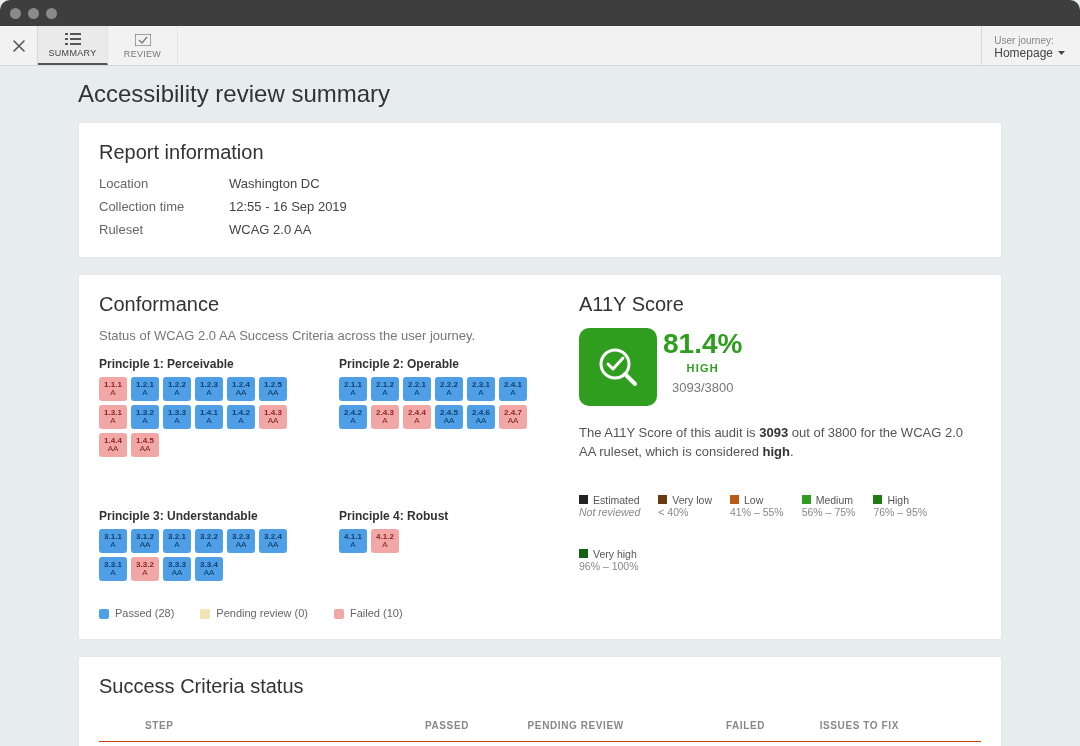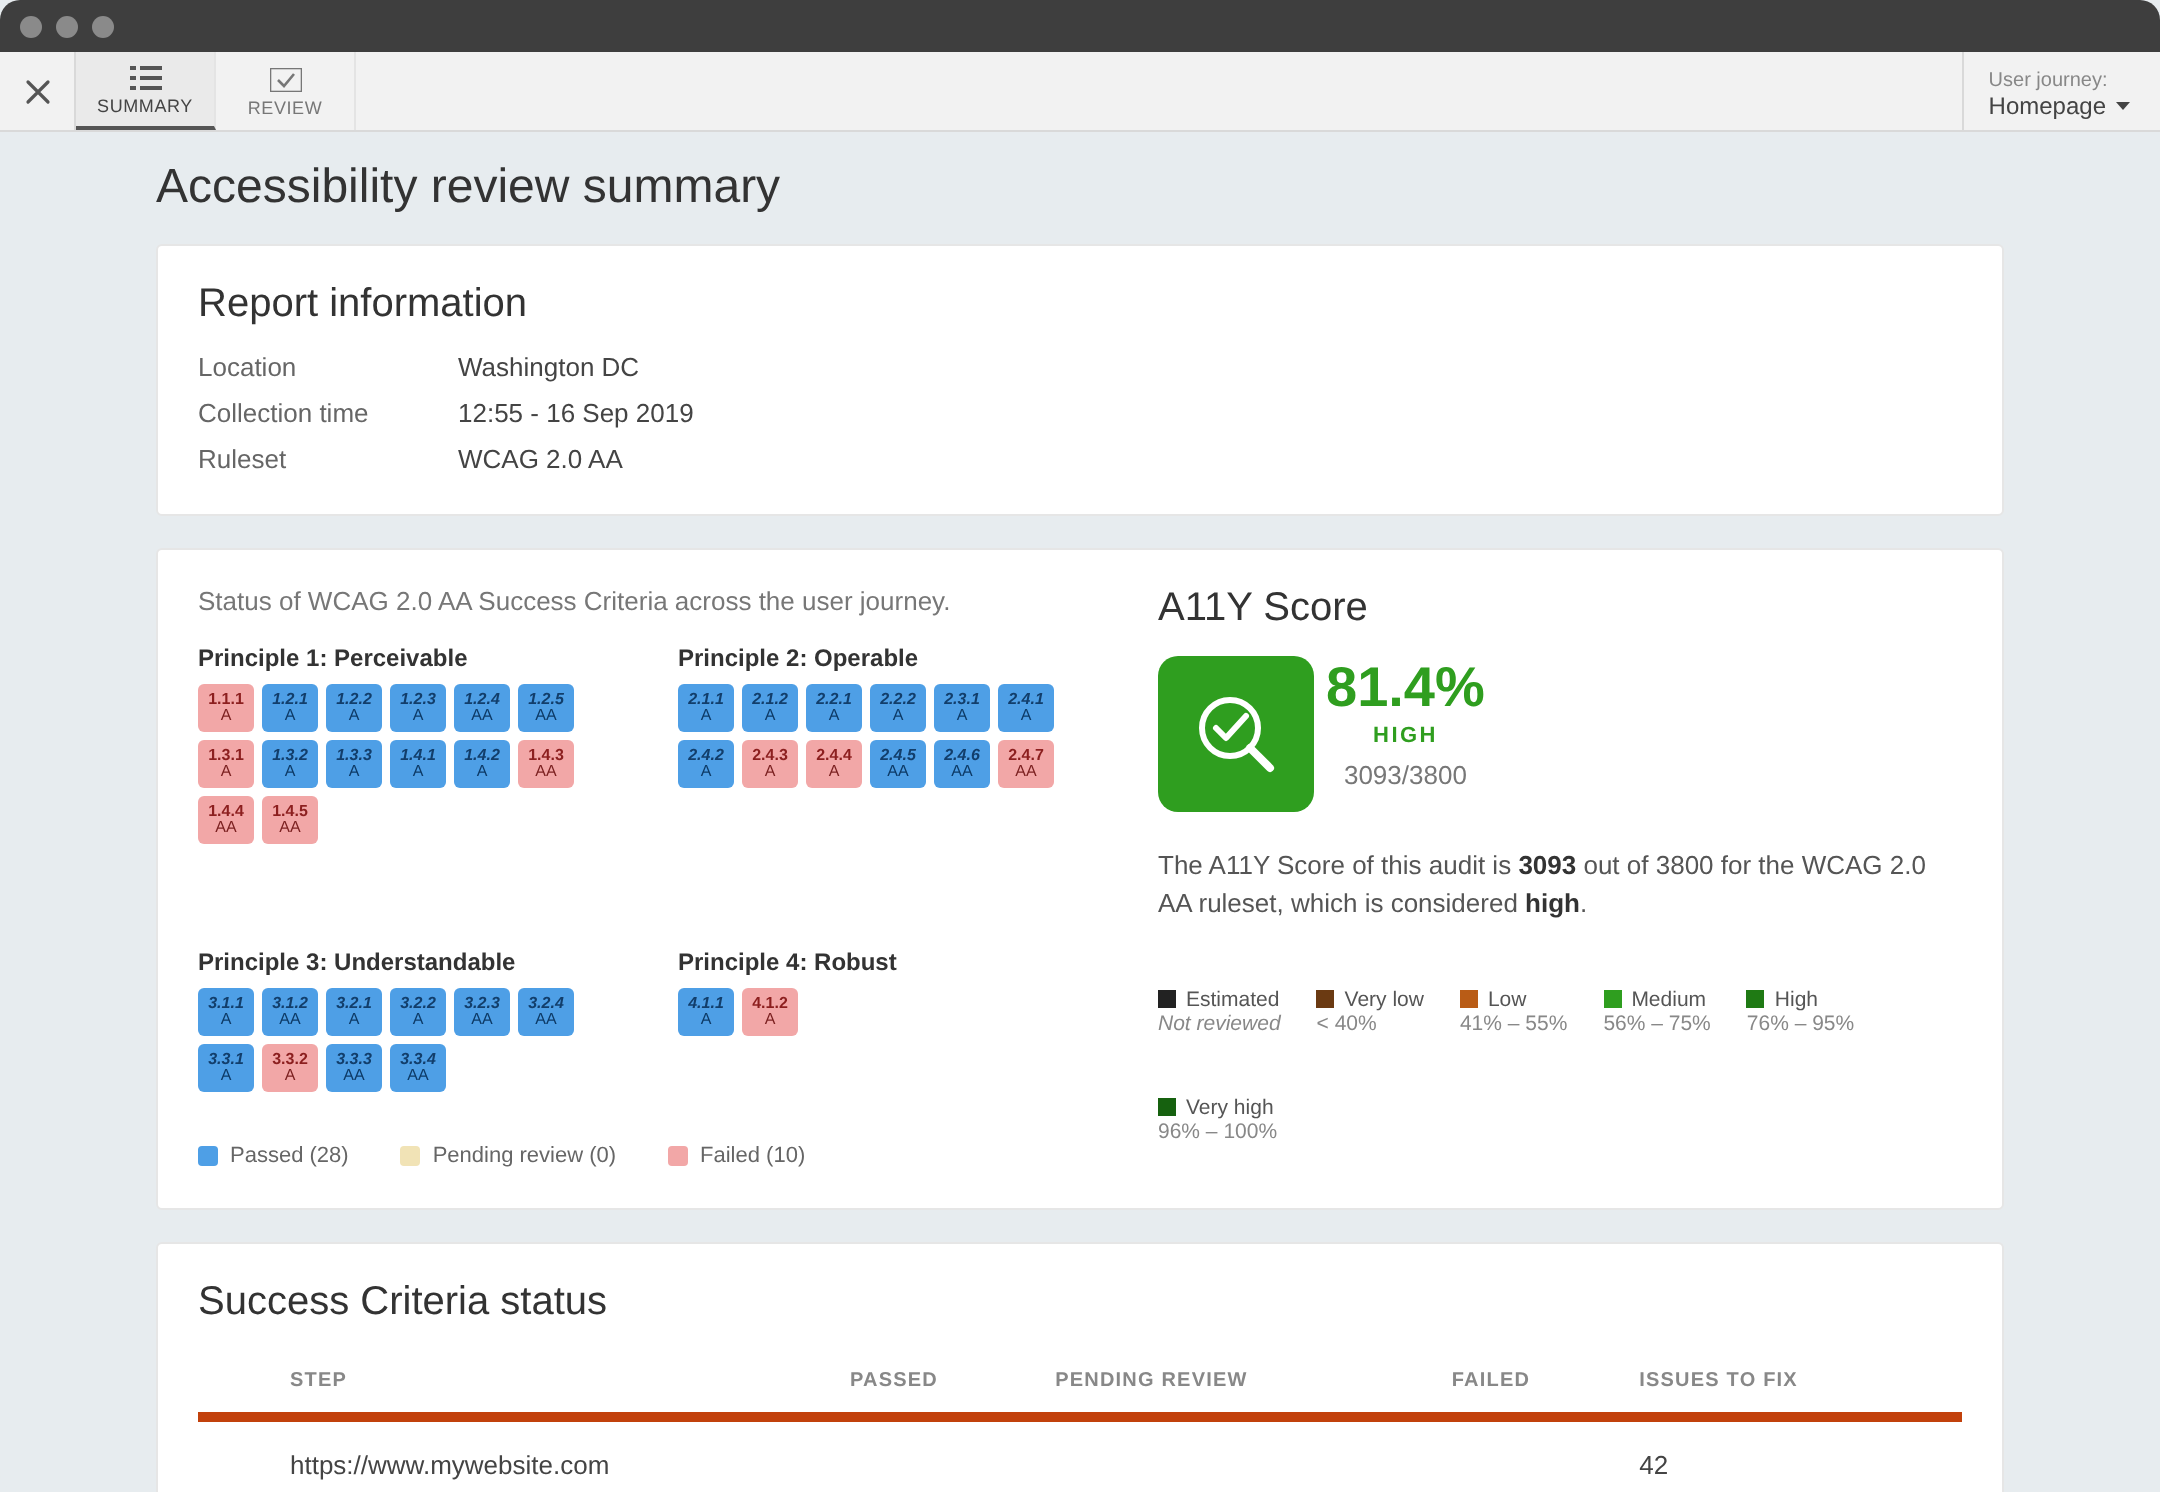--- a/index.html
+++ b/index.html
@@ -28,21 +28,21 @@
   .col-left { flex: 0 0 440px; }
   .col-right { flex: 1; }
   .subtle { font-size: 13px; color: #777; margin-bottom: 14px; }
   .principle-grid { display: flex; gap: 40px; flex-wrap: wrap; }
   .principle { width: 200px; margin-bottom: 8px; }
   .principle .ptitle { font-size: 12px; font-weight: 700; color: #333; margin-bottom: 6px; }
   .crit-row { display: flex; flex-wrap: wrap; gap: 4px; margin-bottom: 4px; }
   .crit { width: 28px; height: 24px; border-radius: 3px; display: flex; flex-direction: column; align-items: center; justify-content: center; font-size: 8px; line-height: 1.05; cursor: pointer; }
   .crit .cid { font-weight: 700; }
   .crit.passed { background: #4e9fe6; color: #0d3a66; }
-  .crit.passed .cid { color: #123e6b; font-style: italic; }
+  .crit.passed .cid { color: #123e6b; }
   .crit.failed { background: #f2a7a7; color: #7a1f1f; }
   .crit.failed .cid { color: #8c1f1f; }
   .legend { margin-top: 14px; font-size: 11px; color: #666; display: flex; gap: 26px; }
   .legend .sw { display:inline-block; width:10px; height:10px; border-radius:2px; margin-right:6px; vertical-align:middle; }
   .sw.passed { background:#4e9fe6; }
   .sw.pending { background:#f1e3b6; }
   .sw.failed { background:#f2a7a7; }
   .score-head { display: flex; gap: 6px; align-items: flex-start; text-align: center; }
   .score-icon { width: 78px; height: 78px; background: #2f9e1f; border-radius: 10px; display:flex; align-items:center; justify-content:center; }
   .score-pct { font-size: 28px; font-weight: 700; color: #2f9e1f; }
@@ -51,21 +51,21 @@
   .score-desc { font-size: 13px; color: #555; margin-top: 18px; line-height: 1.45; }
   .score-desc b { color: #333; }
   .rubric { margin-top: 20px; display:flex; gap: 18px; flex-wrap: wrap; font-size: 10.5px; color:#555; }
   .rubric .r { display:flex; flex-direction:column; }
   .rubric .r .rn { display:flex; align-items:center; gap:5px;margin-top:12px; }
   .rubric .r .rv { color:#888; font-style: italic; }
   .rubric .r .rv.normal { font-style: normal; }
   .rubric .sq { width:9px; height:9px; display:inline-block; }
   .sq.est{background:#222;} .sq.vlow{background:#6b3a12;} .sq.low{background:#b95c16;} .sq.med{background:#2f9e1f;} .sq.high{background:#1f7a14;} .sq.vhigh{background:#16610f;}
   .table { width: 100%; font-size: 13px; border-collapse: collapse; }
-  .table th { text-align: left; font-size: 10px; letter-spacing: .6px; color: #888; font-weight: 700; padding: 10px 6px; border-bottom: 5px solid #c2410c; }
+  .table th { text-align: left; font-size: 10px; letter-spacing: .6px; color: #888; font-weight: 700; padding: 10px 6px; border-bottom: 1px solid #c2410c; }
   .table td { padding: 14px 6px; color:#444; }
   svg { display:block; }
 </style>
 </head>
 <body>
 
 <div class="window">
   <div class="titlebar">
     <span class="dot"></span>
     <span class="dot"></span>
@@ -130,20 +130,21 @@
           </div>
           <div class="report-row">
             <span class="k">Ruleset</span>
             <span class="v">WCAG 2.0 AA</span>
           </div>
         </div>
     </div>
 
     <div class="card two-col">
       <div class="col-left">
+        <h2>Conformance</h2>
         <div class="subtle">Status of WCAG 2.0 AA Success Criteria across the user journey.</div>
         <div class="principle-grid" id="principles">
             <div class="principle">
               <div class="ptitle">Principle 1: Perceivable</div>
               <div class="crit-row">
                 <div class="crit failed">
                   <span class="cid">1.1.1</span>
                   <span>A</span>
                 </div>
                 <div class="crit passed">

